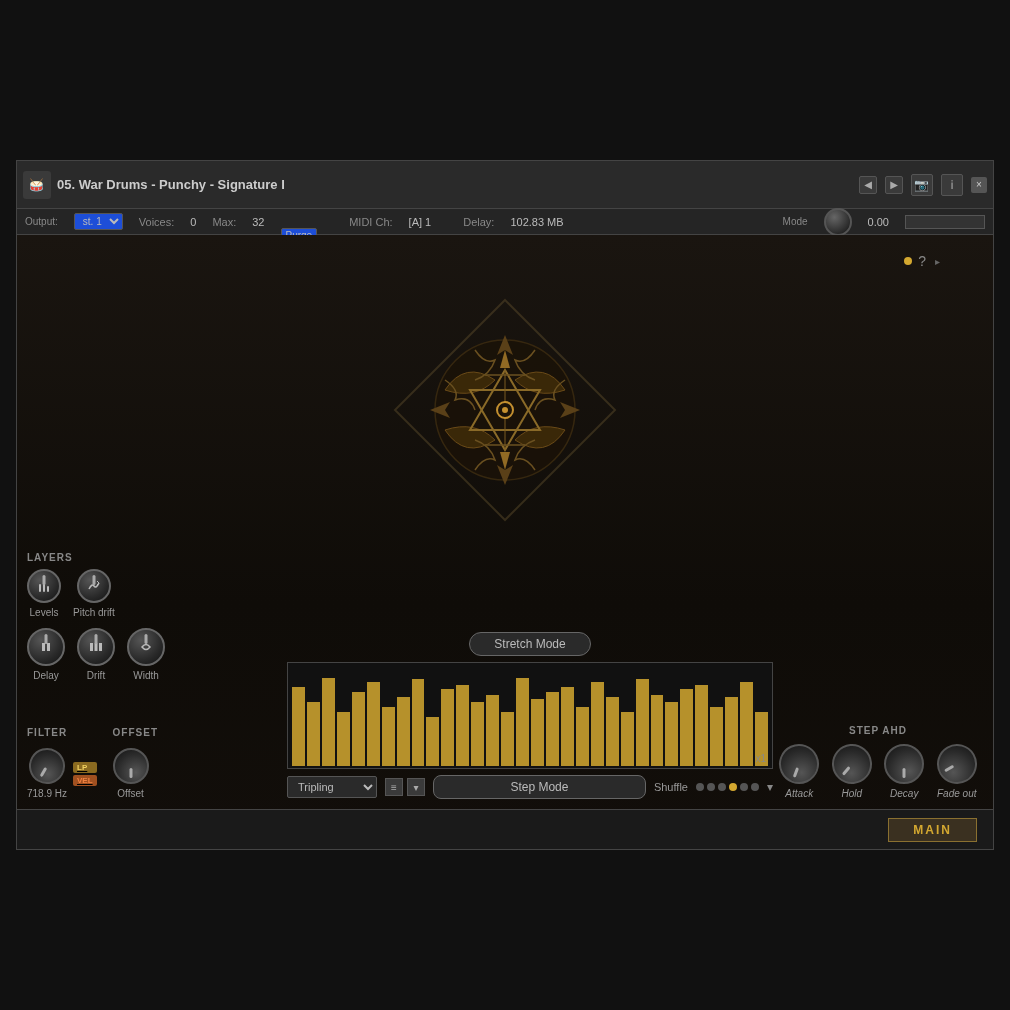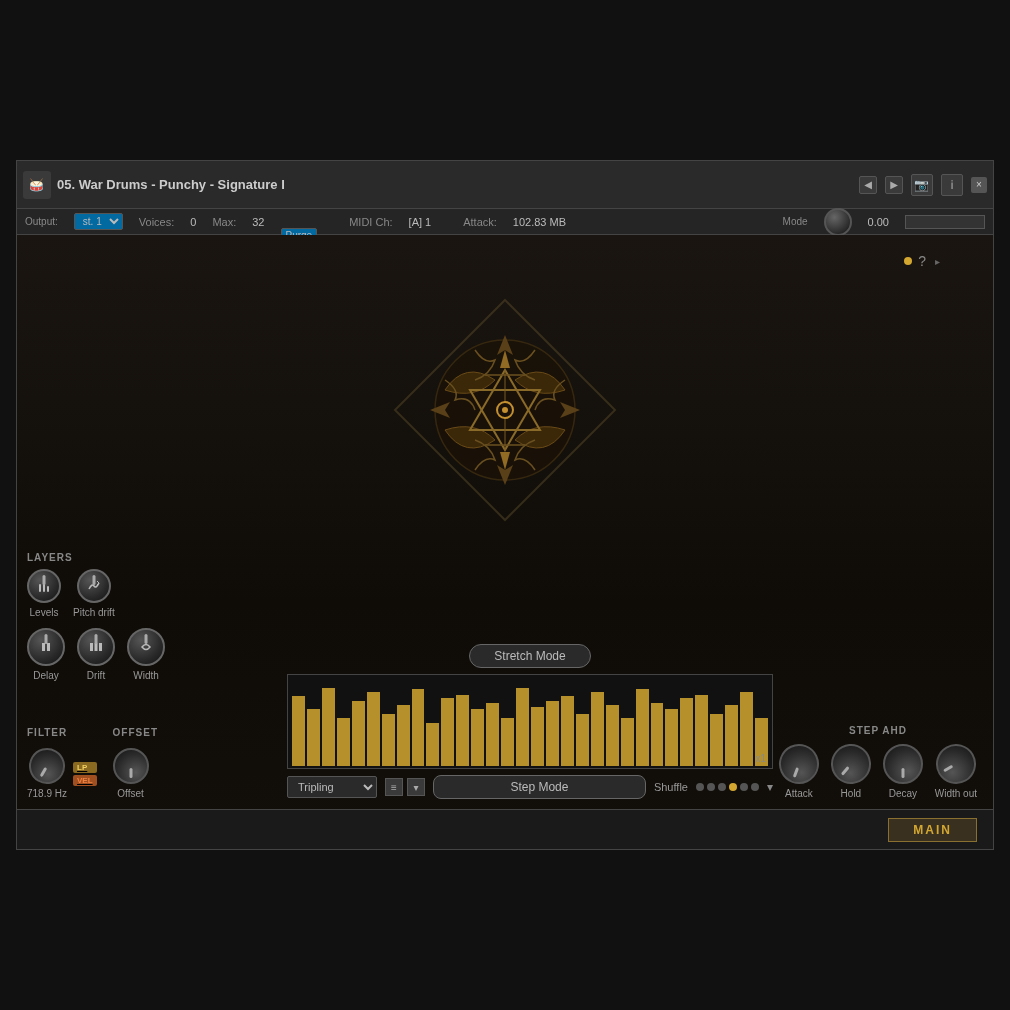--- a/index.html
+++ b/index.html
@@ -116,21 +116,21 @@
       display: flex;
       align-items: center;
       gap: 16px;
       flex-shrink: 0;
       font-size: 11px;
       color: #999;
     }
     .top-bar-row2 .label { color: #888; }
     .top-bar-row2 .value { color: #bbb; }
     .output-select {
-      background: #0369a1;
+      background: #1d4ed8;
       border: 1px solid #555;
       color: #bbb;
       font-size: 10px;
       padding: 1px 4px;
       border-radius: 2px;
       cursor: pointer;
     }
     
     .main-content {
       flex: 1;
@@ -247,21 +247,21 @@
       border: 1px solid #666;
       color: #bbb;
       font-size: 12px;
       padding: 4px 24px;
       cursor: pointer;
       border-radius: 12px;
     }
     .sequencer-container {
       background: #111;
       border: 1px solid #444;
-      height: 95px;
+      height: 107px;
       position: relative;
       overflow: hidden;
     }
     .sequencer-bars {
       display: flex;
       align-items: flex-end;
       height: 100%;
       padding: 4px 4px 2px;
       gap: 2px;
     }
@@ -337,20 +337,21 @@
       font-weight: bold;
       letter-spacing: 1px;
       text-align: center;
       margin-bottom: 8px;
       text-transform: uppercase;
     }
     .ahd-knobs {
       display: flex;
       justify-content: space-around;
       align-items: flex-end;
+      font-style: italic;
     }
     
     .bottom-bar {
       position: absolute;
       bottom: 0;
       left: 0;
       right: 0;
       height: 40px;
       background: #1a1a1a;
       border-top: 1px solid #444;
@@ -463,21 +464,21 @@
       <select class="output-select">
         <option>st. 1</option>
       </select>
       <span class="label">Voices:</span>
       <span class="value">0</span>
       <span class="label">Max:</span>
       <span class="value">32</span>
       <button class="output-select" style="cursor:pointer;margin-top:28px;">Purge</button>
       <span style="margin-left:16px;" class="label">MIDI Ch:</span>
       <span class="value">[A] 1</span>
-      <span style="margin-left:16px;" class="label">Attack:</span>
+      <span style="margin-left:16px;" class="label">Delay:</span>
       <span class="value">102.83 MB</span>
 
       <span style="margin-left:auto;color:#888;font-size:10px;">Mode</span>
       <div class="tune-knob"></div>
       <span class="value">0.00</span>
       <div class="tune-slider"></div>
     </div>
 
     <div class="main-content">
 
@@ -681,21 +682,21 @@
           <div class="knob-item">
             <div class="knob" style="width:40px;height:40px;transform:rotate(220deg);"></div>
             <span class="knob-label">Hold</span>
           </div>
           <div class="knob-item">
             <div class="knob" style="width:40px;height:40px;transform:rotate(180deg);"></div>
             <span class="knob-label">Decay</span>
           </div>
           <div class="knob-item">
             <div class="knob" style="width:40px;height:40px;transform:rotate(240deg);"></div>
-            <span class="knob-label">Width out</span>
+            <span class="knob-label">Fade out</span>
           </div>
         </div>
       </div>
 
       <div class="bottom-bar">
         <button class="main-tab">MAIN</button>
       </div>
 
     </div>
   </div>

